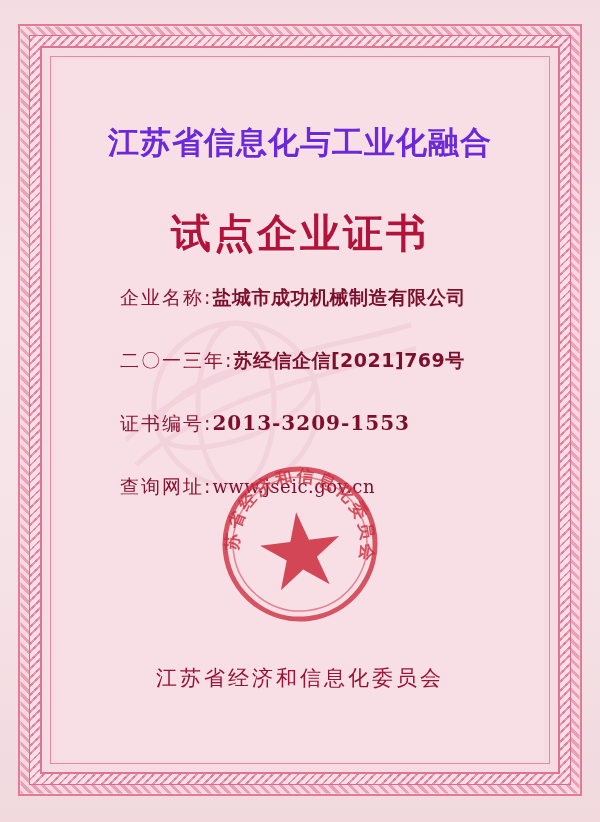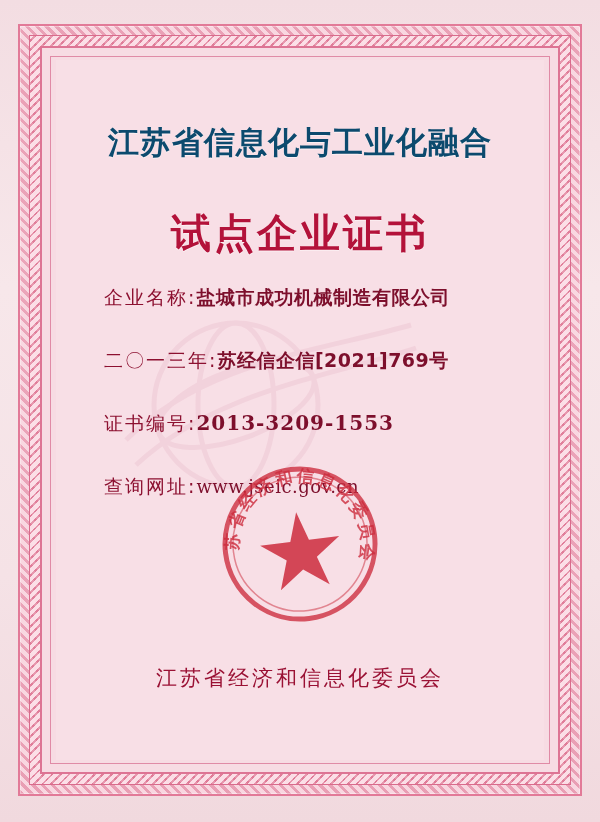--- a/index.html
+++ b/index.html
@@ -107,39 +107,39 @@
     left: 0;
     right: 0;
     top: 62px;
     text-align: center;
   }
   #title-line-1 {
     font-family: "DejaVu Sans", sans-serif;
     font-weight: bold;
     font-size: 31px;
     letter-spacing: 1px;
-    color: #0c4a6e;
+    color: #6d28d9;
     text-shadow: 0 1px 0 rgba(255,255,255,0.5);
     white-space: nowrap;
   }
   #title-line-2 {
     margin-top: 42px;
     font-family: "DejaVu Sans", sans-serif;
     font-weight: bold;
     font-size: 40px;
     letter-spacing: 3px;
     color: #b3123a;
     text-shadow: 0 1px 0 rgba(255,255,255,0.5);
     white-space: nowrap;
   }
 
   
   #fields-block {
     position: absolute;
-    left: 48px;
+    left: 64px;
     right: 30px;
     top: 225px;
   }
   .field-row {
     display: flex;
     align-items: baseline;
     margin-bottom: 37px;
     white-space: nowrap;
   }
   .field-label {

